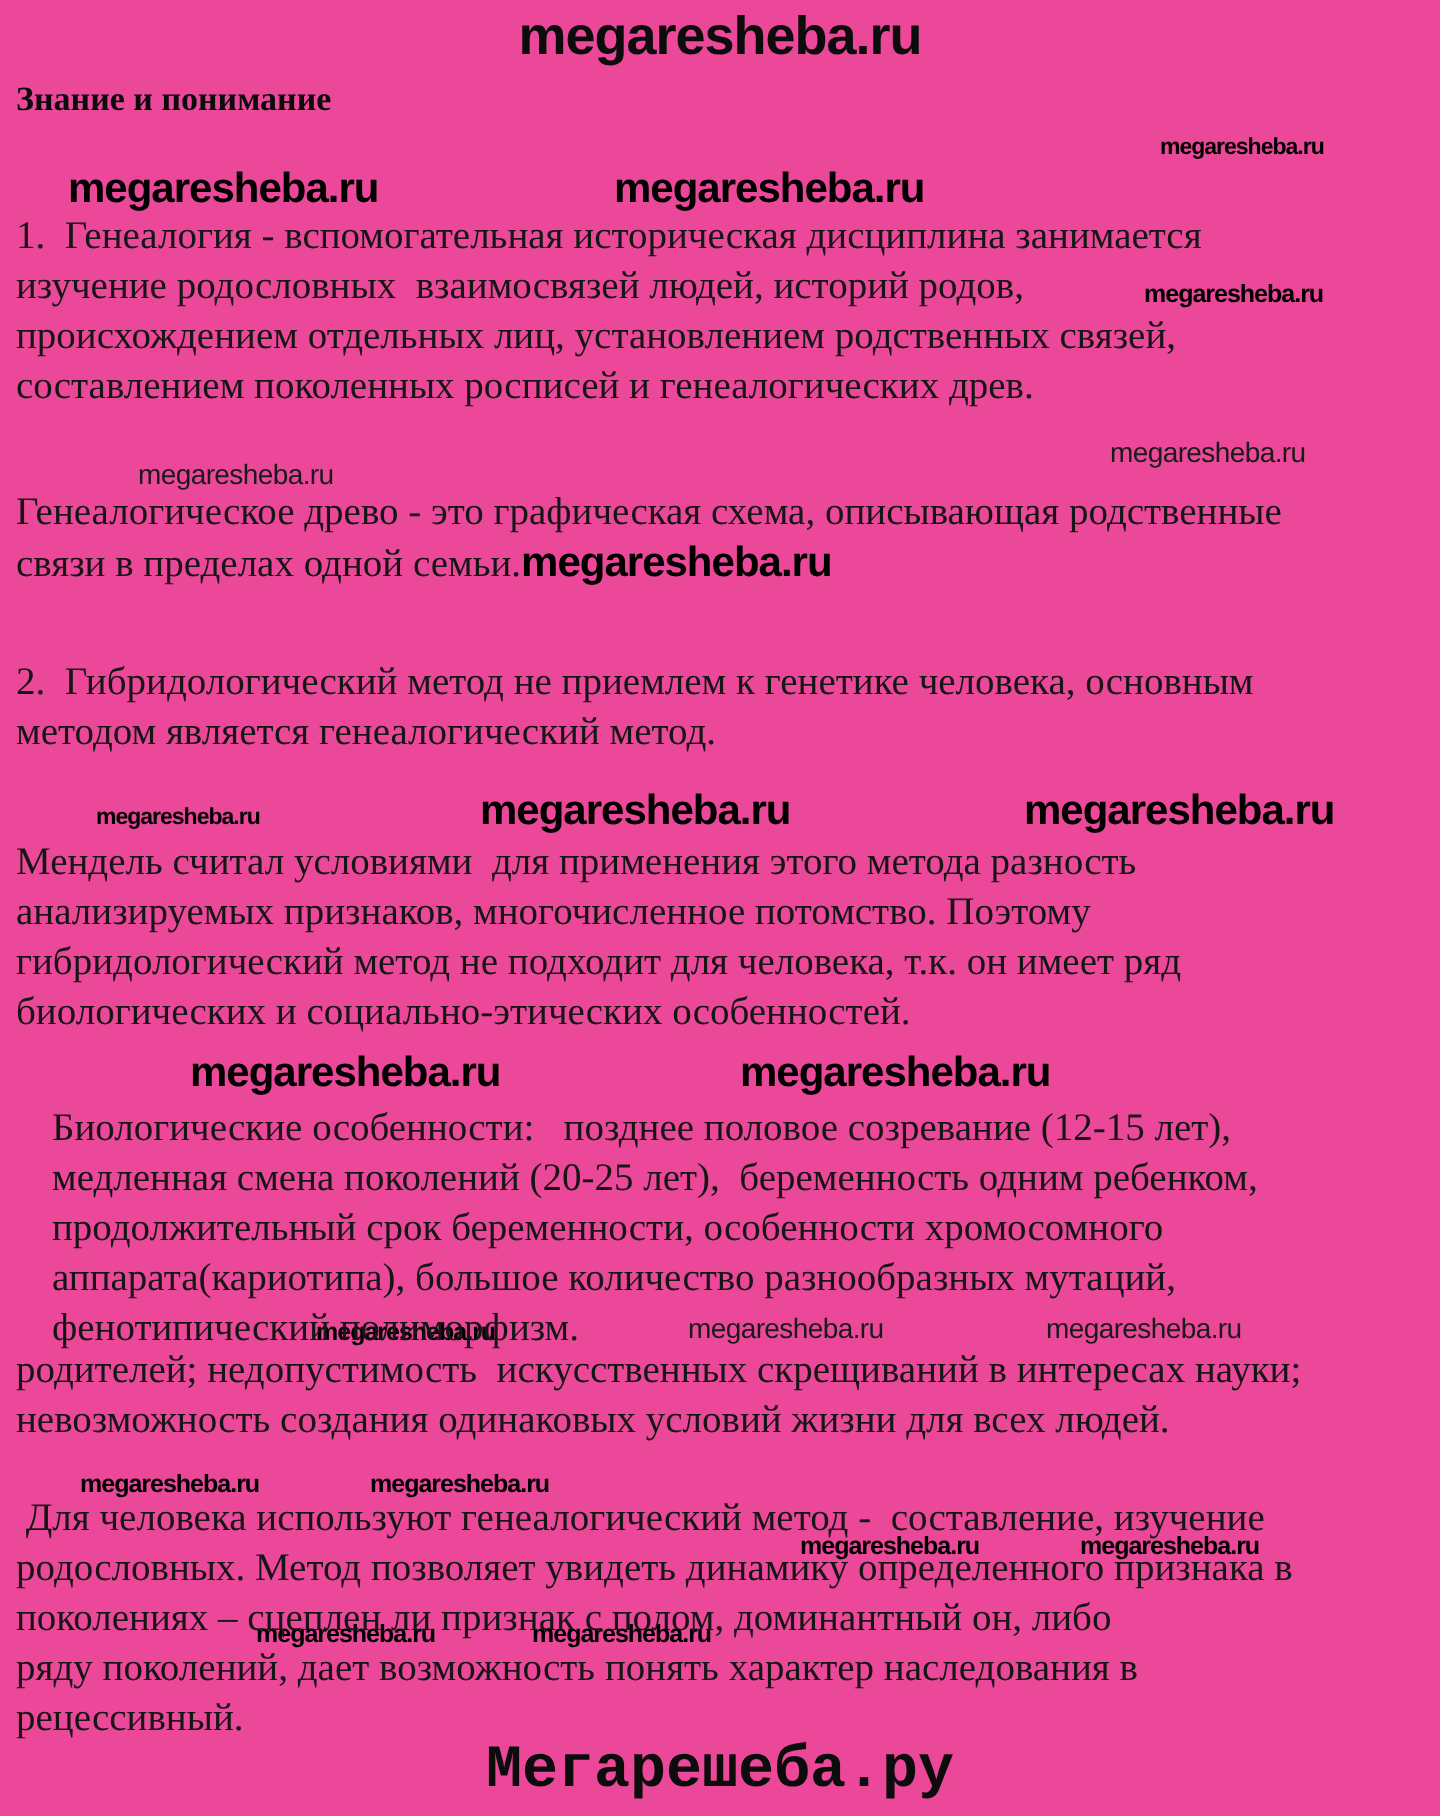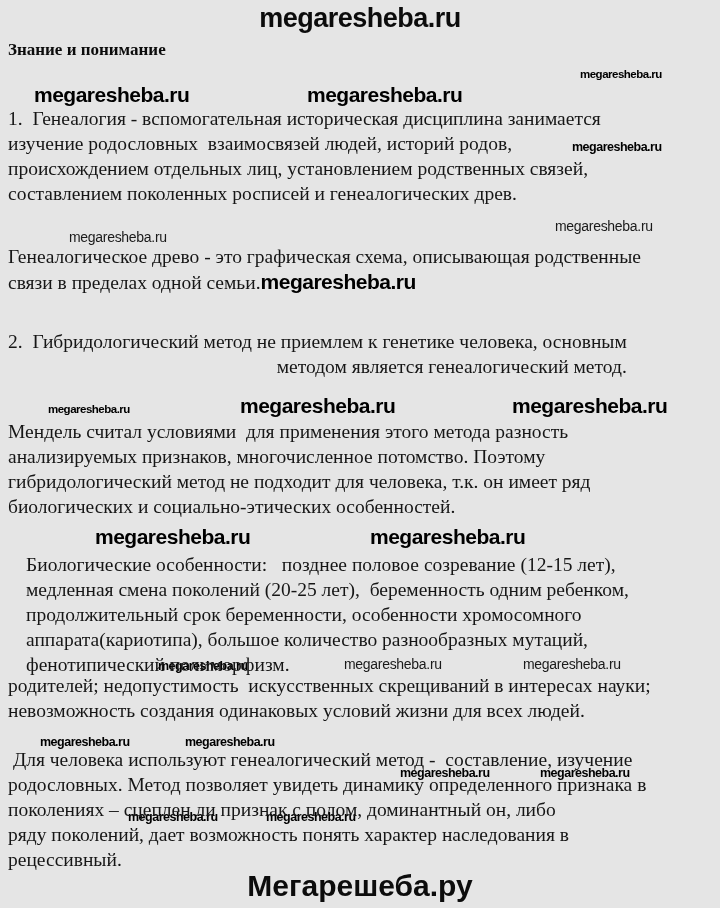--- a/index.html
+++ b/index.html
@@ -1,19 +1,19 @@
 <!DOCTYPE html>
 <html><head>
 <meta charset="utf-8">
 <style>
   html,body{margin:0;padding:0;background:#ffffff;}
   .page{
     position:relative;
     width:720px;height:908px;
-    background:#e5e5e5;
+    background:#ec4899;
     overflow:hidden;
     font-family:"Liberation Serif", serif;
     color:#141414;
   }
   .site-title-top{
     position:absolute;top:3px;left:0;width:720px;
     text-align:center;
     font-family:"Liberation Sans", sans-serif;
     font-weight:700;font-size:27px;letter-spacing:-0.5px;
     color:#0c0c0c;
@@ -47,21 +47,21 @@
   .wm.reg{font-weight:400;font-size:14px;letter-spacing:-0.3px;color:#1a1a1a;}
   .wm-inline{
     font-family:"Liberation Sans", sans-serif;
     font-weight:700;font-size:21px;letter-spacing:-0.5px;
     color:#000;
     vertical-align:baseline;
   }
   .site-title-bottom{
     position:absolute;top:869px;left:0;width:720px;
     text-align:center;
-    font-family:Liberation Sans, sans-serif;
+    font-family:Liberation Mono, monospace;
     font-weight:700;font-size:30px;
     color:#0c0c0c;
   }
 </style>
 </head>
 <body>
 
 <div class="page">
 
   <div class="site-title-top">megaresheba.ru</div>
@@ -94,21 +94,21 @@
     <div class="ln">изучение родословных  взаимосвязей людей, историй родов,</div>
     <div class="ln">происхождением отдельных лиц, установлением родственных связей,</div>
     <div class="ln">составлением поколенных росписей и генеалогических древ.</div>
   </div>
 
   <div class="para" style="top:244px;">
     <div class="ln">Генеалогическое древо - это графическая схема, описывающая родственные</div>
     <div class="ln"><span>связи в пределах одной семьи.</span><span class="wm-inline">megaresheba.ru</span></div>
   </div>
 
-  <div class="para" style="top:329px;text-align:right;">
+  <div class="para" style="top:329px;">
     <div class="ln">2.  Гибридологический метод не приемлем к генетике человека, основным</div>
     <div class="ln">методом является генеалогический метод.</div>
   </div>
 
   <div class="para" style="top:419px;">
     <div class="ln">Мендель считал условиями  для применения этого метода разность</div>
     <div class="ln">анализируемых признаков, многочисленное потомство. Поэтому</div>
     <div class="ln">гибридологический метод не подходит для человека, т.к. он имеет ряд</div>
     <div class="ln">биологических и социально-этических особенностей.</div>
   </div>

